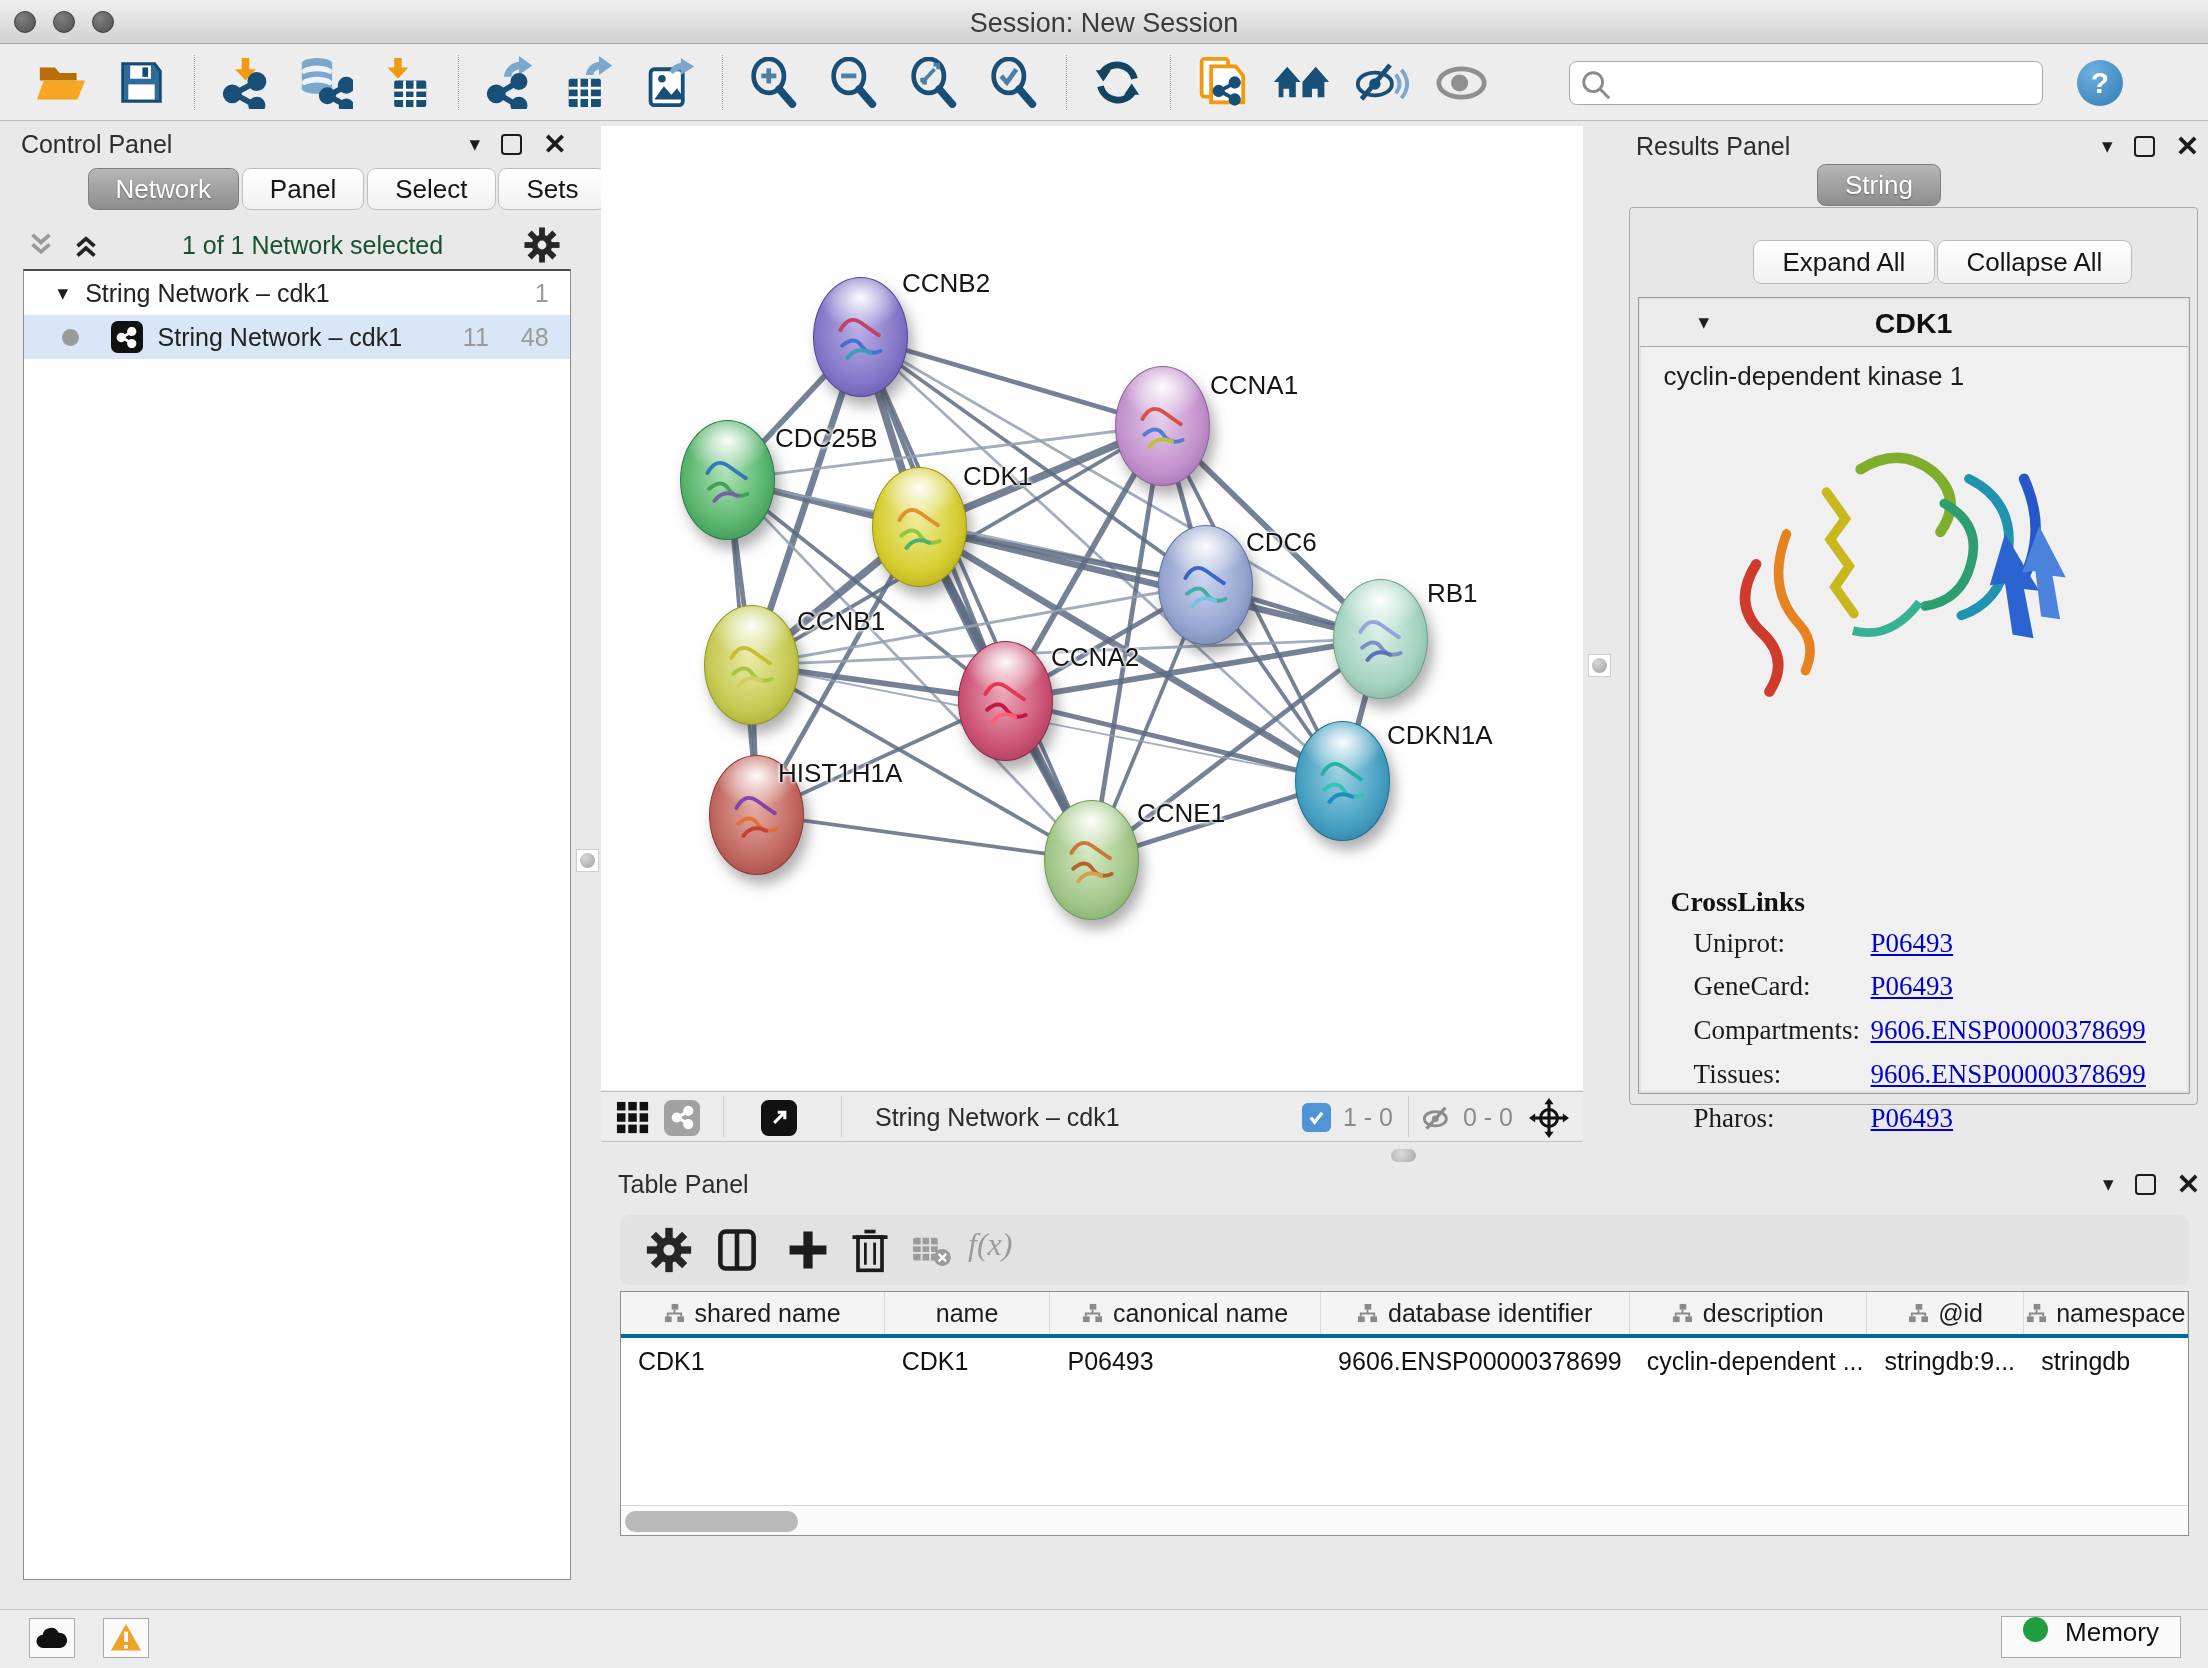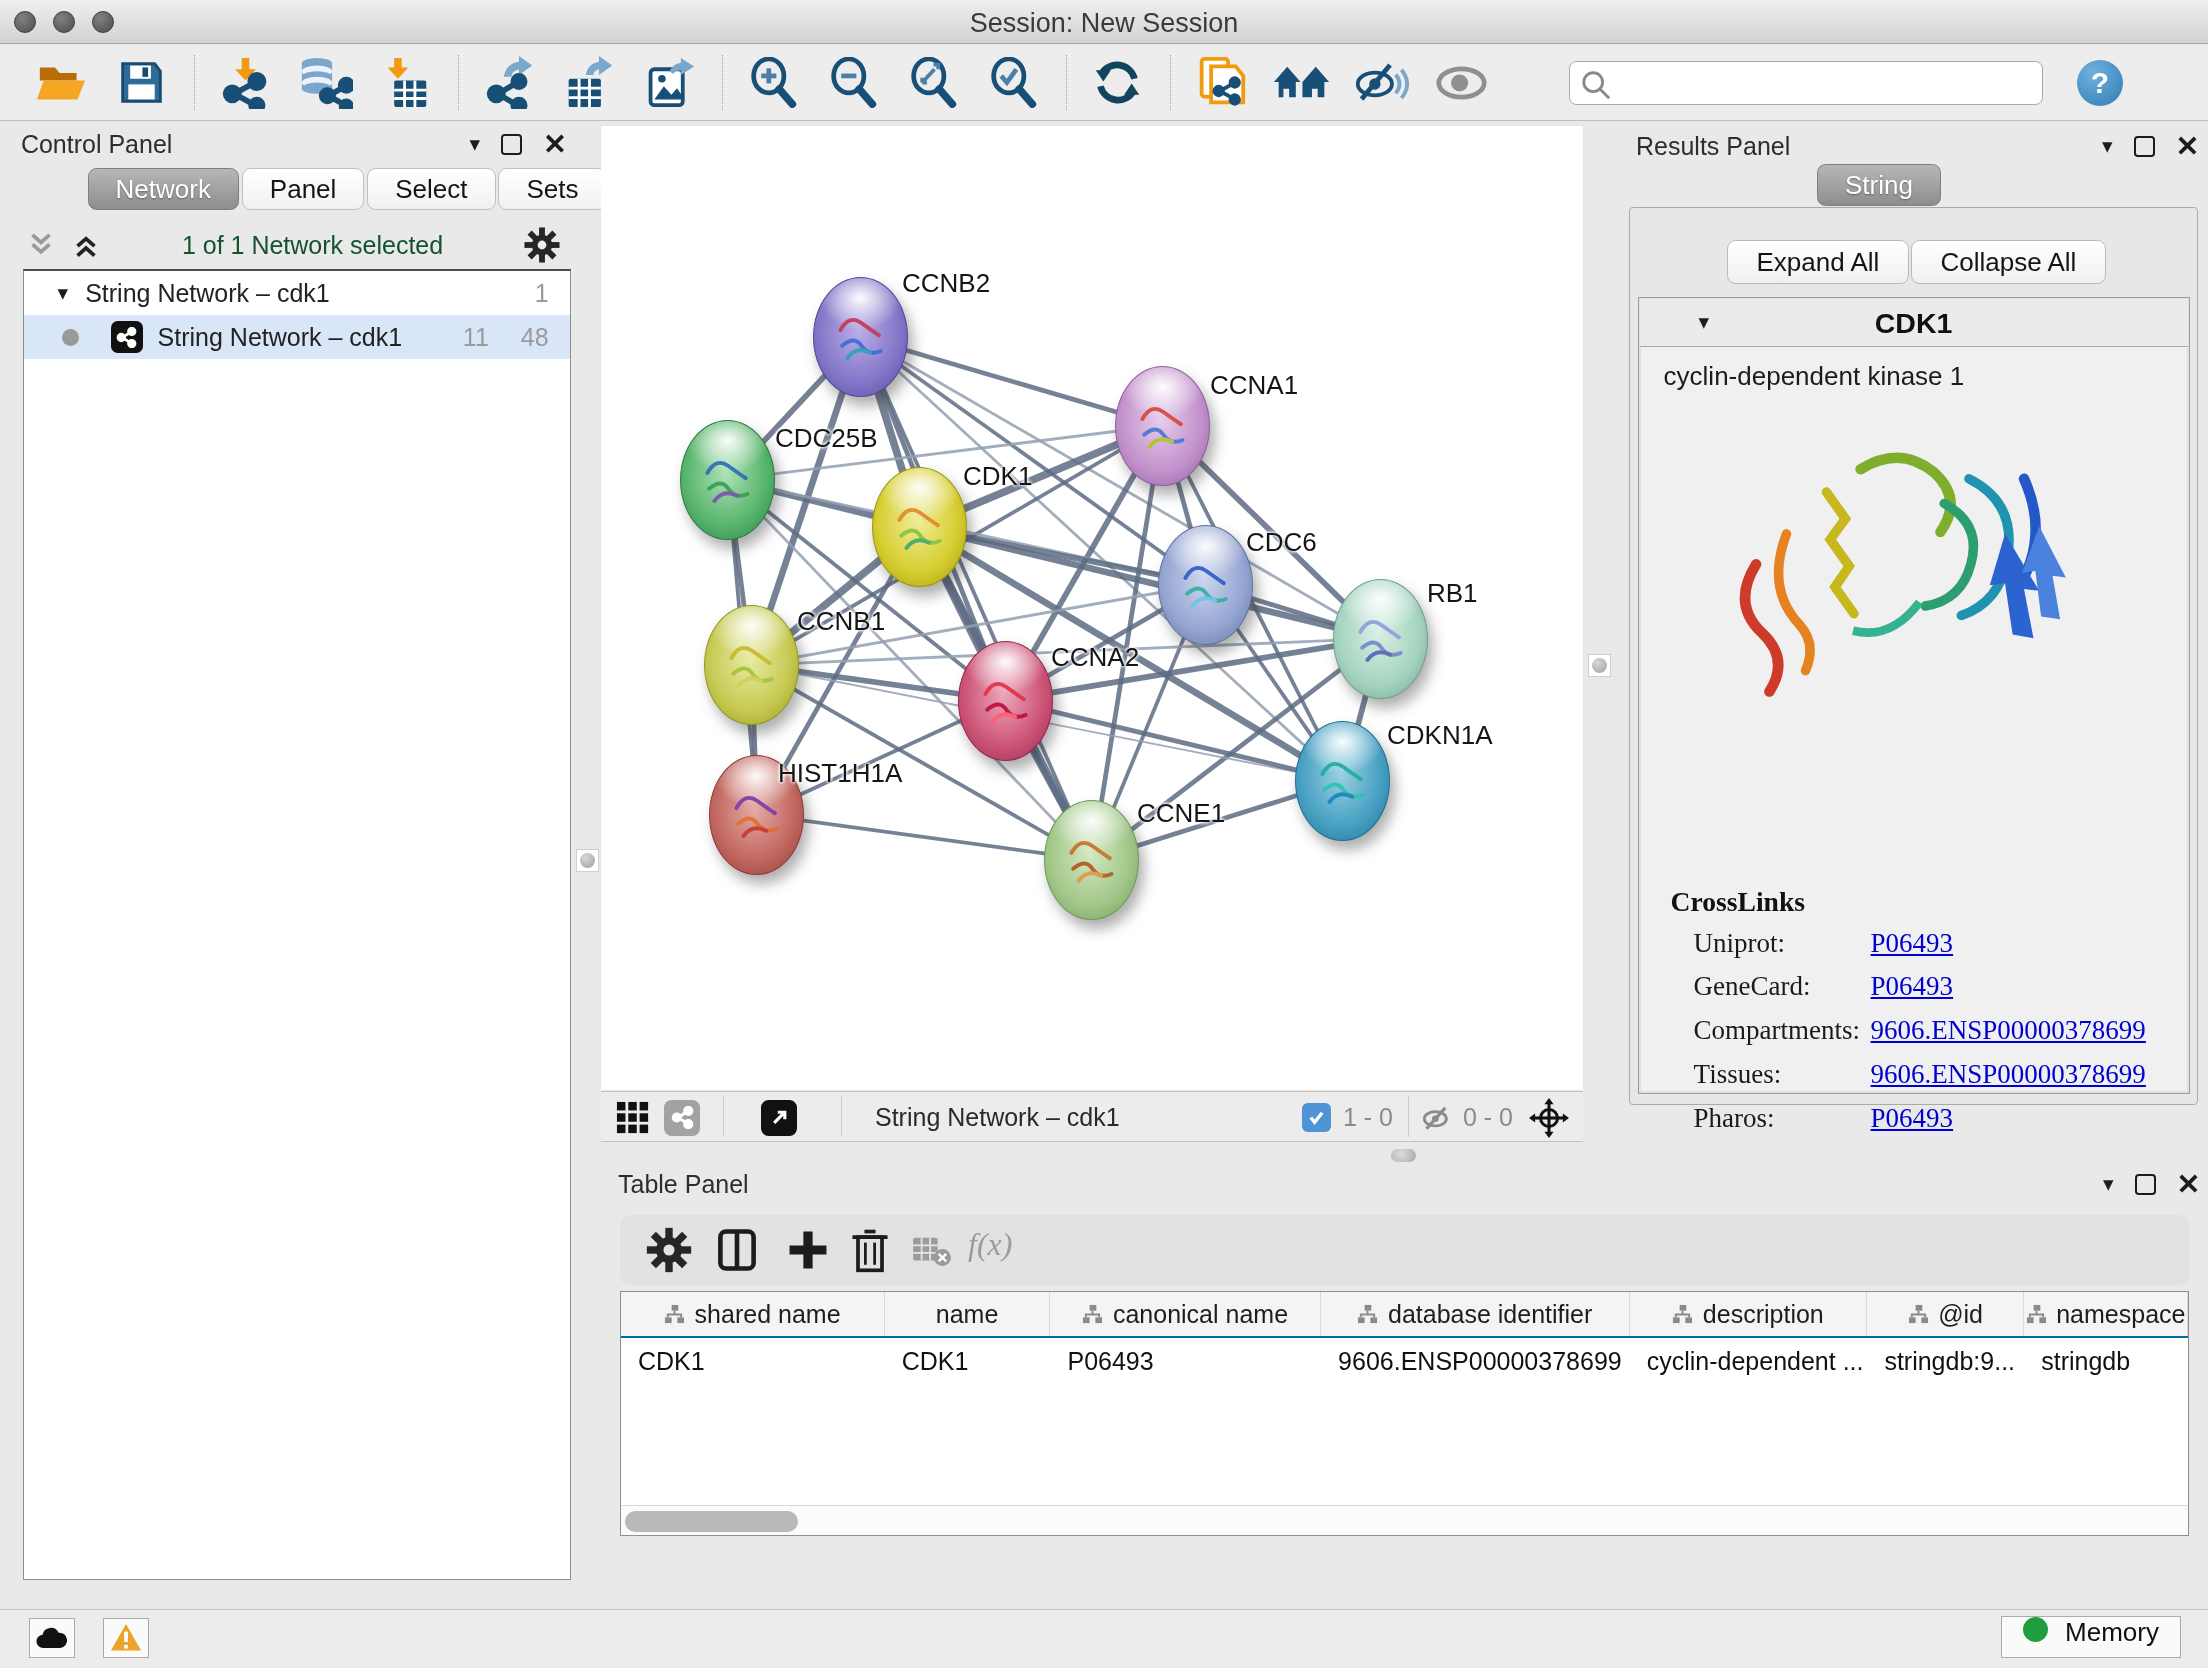--- a/index.html
+++ b/index.html
@@ -65,40 +65,40 @@
   .cbar .num { color:#8b8b8b; }
   .badge { position:absolute; width:36px; height:36px; border-radius:7.6px; display:flex; align-items:center; justify-content:center; }
 
   
   .rpanel { position:absolute; left:1585px; top:126px; width:624px; height:1039px; }
   .rp-head { position:absolute; left:51px; top:5.7px; right:9.5px; display:flex; align-items:center; }
   .rp-tab { position:absolute; left:232px; top:38px; }
   .rp-outer { position:absolute; left:44px; top:81px; width:569px; height:898px; background:#e7e7e7;
     border:1px solid #a9a9a9; border-radius:3.8px; }
   .rp-btn { position:absolute; top:32px; height:44px; padding:0 28.5px; font-size:26px; display:flex; align-items:center;
-    background:linear-gradient(#ffffff,#f0f0f0); border:1px solid #b9b9b9; border-radius:8.6px; color:#141414; }
+    background:linear-gradient(#ffffff,#f0f0f0); border:1px solid #b9b9b9; border-radius:8.6px; color:#141414;margin-left:26px; }
   .rp-inner { position:absolute; left:7.6px; top:89px; width:552px; height:797px; background:#f0f0f0;
     border:1px solid #9c9c9c; box-shadow:0 0 0 1.9px #e0e0e0 inset; }
   .gene-head { position:absolute; left:1px; top:1px; right:1px; height:48px; background:#ebebeb;
     border-bottom:1px solid #a8a8a8; }
   .gene-desc { position:absolute; left:25px; top:63px; font-size:26px; color:#1c1c1c; }
   .serif { font-family:"Liberation Serif",serif; }
   .xl-head { position:absolute; left:32px; font-size:27.6px; font-weight:bold; color:#111; }
   .xl-row { position:absolute; left:55px; right:15px; height:44px; font-size:27px; }
   .xl-row .lbl { position:absolute; left:0; color:#1a1a1a; }
   .xl-row a { position:absolute; left:177px; color:#0000d0; text-decoration:underline; white-space:nowrap; }
 
   
   .tpanel { position:absolute; left:601px; top:1162px; width:1607px; height:443px; }
   .tp-head { position:absolute; left:17px; top:7.6px; right:7.6px; display:flex; align-items:center; }
   .tp-tools { position:absolute; left:19px; top:53px; width:1569px; height:70px; background:#e2e2e2; border-radius:9.5px; }
   .tp-tools .ic { position:absolute; top:10.5px; }
   .fx { font-family:"Liberation Serif",serif; font-style:italic; font-size:32px; color:#9b9b9b; }
   .tablebox { position:absolute; left:19px; top:129px; width:1569px; height:245px; background:#fff; border:1.9px solid #8f8f8f; }
-  .thead { position:absolute; left:0; top:0; right:0; height:46px; background:#f4f4f4; border-bottom:2px solid #0369a1; display:flex;text-align:center; }
+  .thead { position:absolute; left:0; top:0; right:0; height:46px; background:#f4f4f4; border-bottom:4px solid #0369a1; display:flex;text-align:center; }
   .th { display:flex; align-items:center; justify-content:center; gap:9.5px; font-size:25px; color:#1d1d1d;
     border-right:1px solid #d9d9d9; overflow:hidden; white-space:nowrap; }
   .tr1 { position:absolute; left:0; top:46px; right:0; height:46px; display:flex; }
   .td { font-size:25px; color:#111; padding-left:17px; display:flex; align-items:center; overflow:hidden; white-space:nowrap; }
   .hscroll { position:absolute; left:0; right:0; bottom:0; height:30px; background:#fbfbfb; border-top:1px solid #d7d7d7; }
   .hthumb { position:absolute; left:3.8px; top:4.8px; width:173px; height:21px; background:#b9b9b9; border-radius:10.5px; }
   .tp-tabs { position:absolute; left:524px; top:396px; display:flex; }
 
   
   .statusbar { position:absolute; left:0; top:1609px; width:2208px; height:59px; background:#ececec; border-top:1px solid #c6c6c6; }

